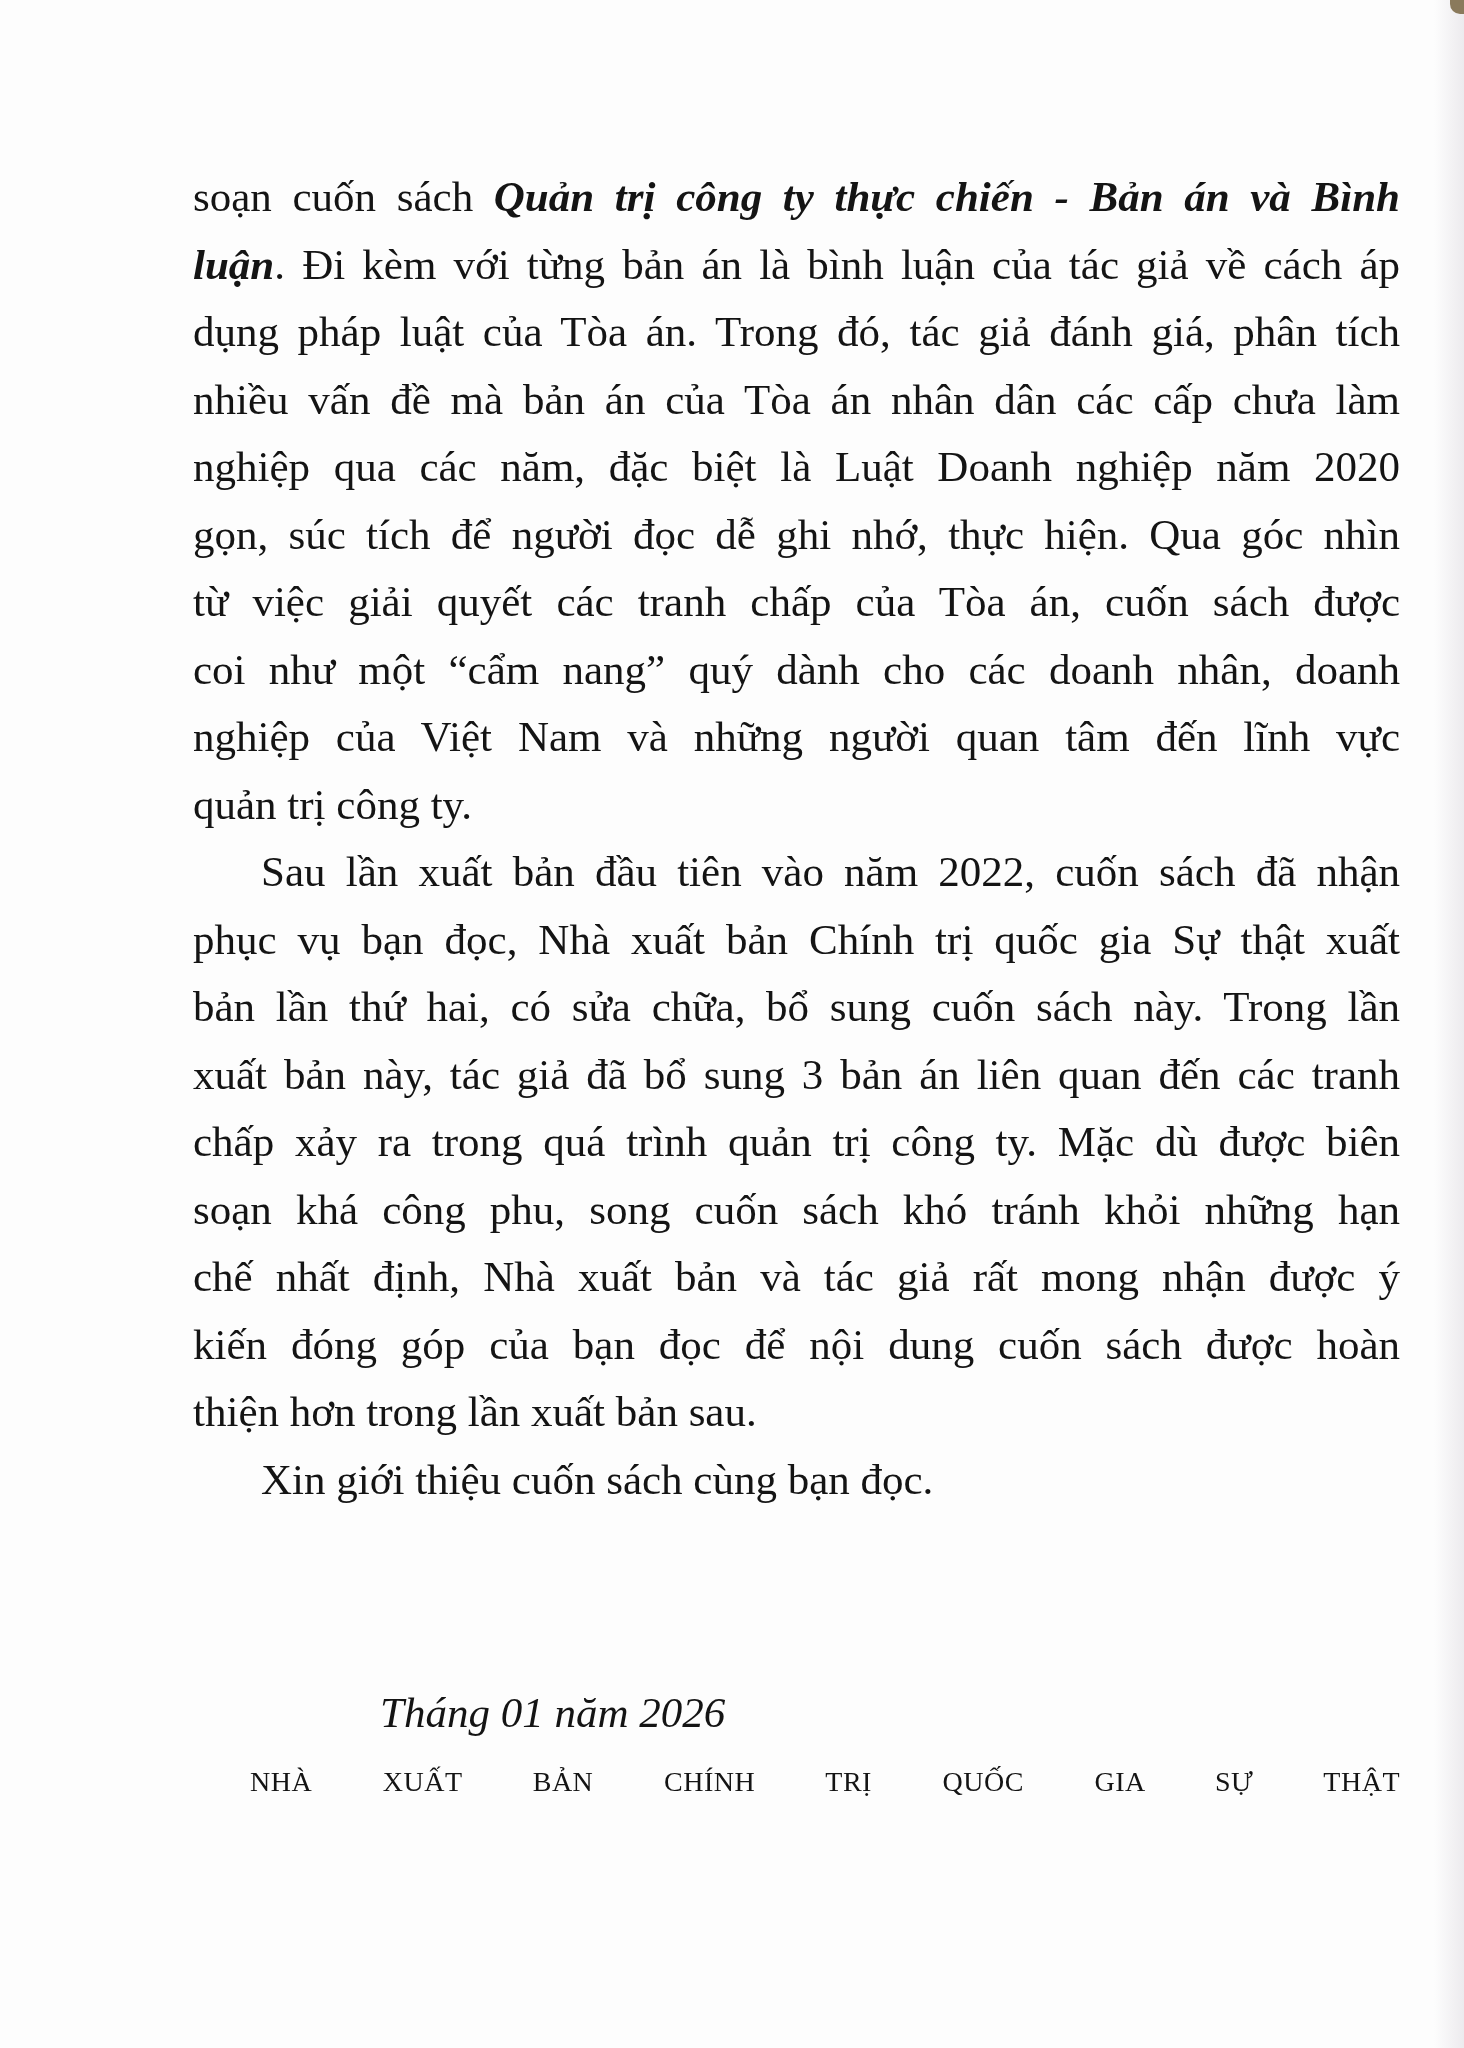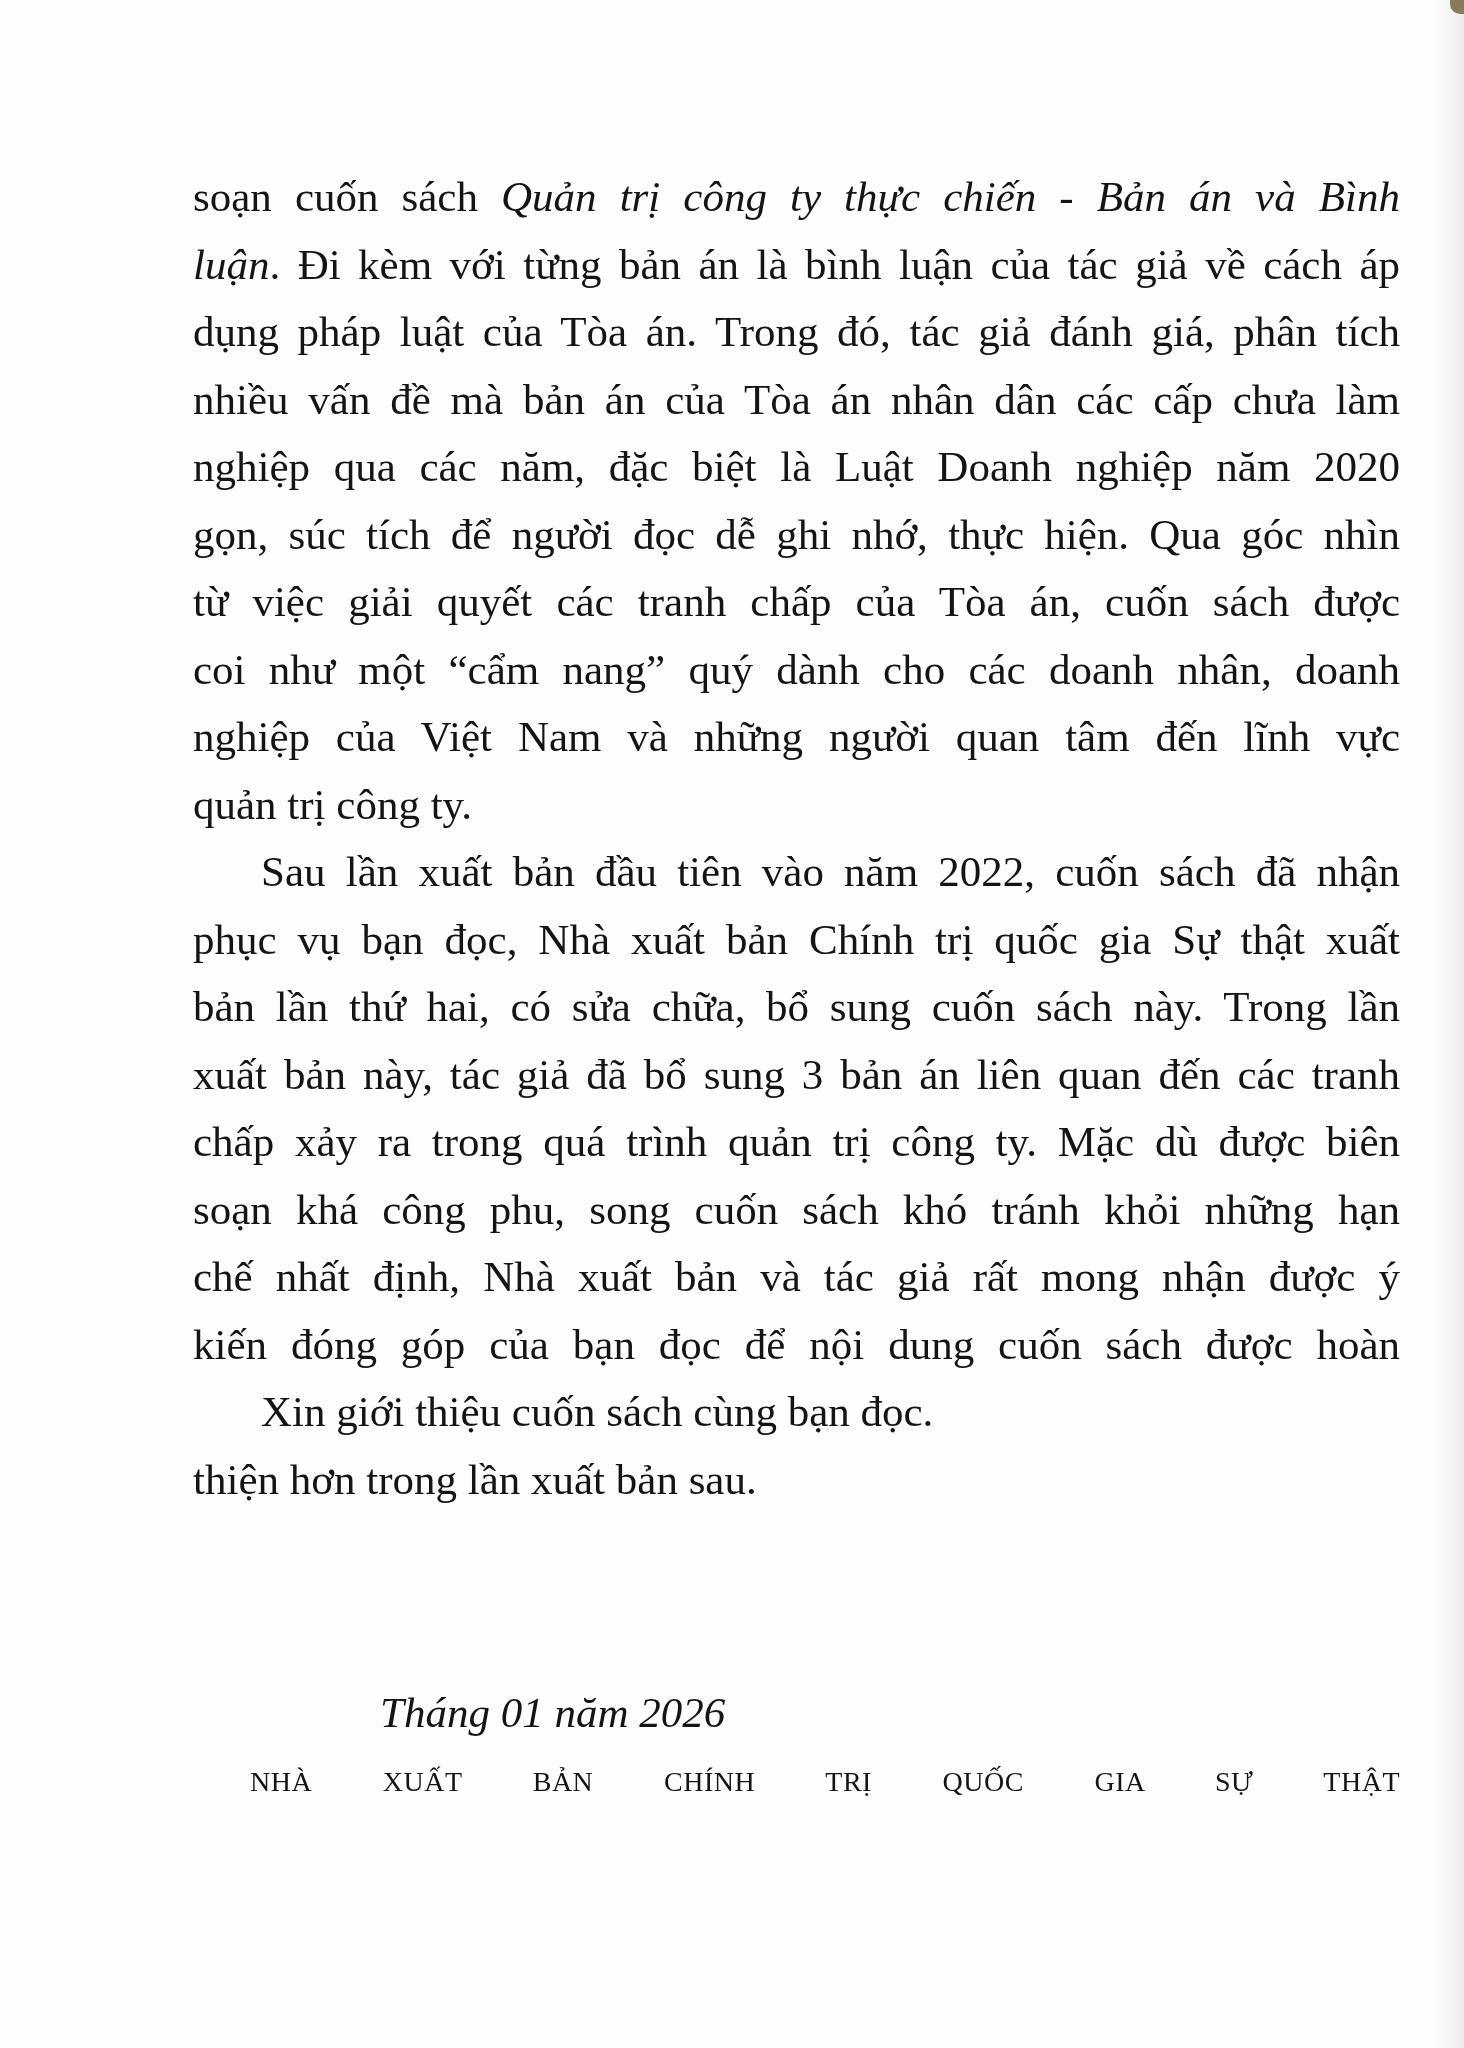--- a/index.html
+++ b/index.html
@@ -22,21 +22,21 @@
       position: absolute; left: 193px; width: 1207px; top: 163px;
       font-size: 43px; line-height: 67.5px;
     }
     .line {
       display: block; white-space: nowrap;
       text-align: justify; text-align-last: justify;
       height: 67.5px;
     }
     .line.last { text-align-last: left; }
     .indent { padding-left: 68px; }
-    .italic-bold { font-style: italic; font-weight: normal; }
+    .italic-bold { font-style: italic; font-weight: bold; }
     .date-line {
       position: absolute; left: 380px; top: 1683px;
       font-size: 43px; font-style: italic; line-height: 60px;
     }
     .publisher-line {
       position: absolute; left: 250px; width: 1150px; top: 1752px;
       font-size: 28px; line-height: 60px; white-space: nowrap;
       text-align: justify; text-align-last: justify; letter-spacing: 0.5px;
     }
   </style>
@@ -59,19 +59,19 @@
   <span class="line last">quản trị công ty.</span>
 
   <span class="line indent">Sau lần xuất bản đầu tiên vào năm 2022, cuốn sách đã nhận</span>
   <span class="line">phục vụ bạn đọc, Nhà xuất bản Chính trị quốc gia Sự thật xuất</span>
   <span class="line">bản lần thứ hai, có sửa chữa, bổ sung cuốn sách này. Trong lần</span>
   <span class="line">xuất bản này, tác giả đã bổ sung 3 bản án liên quan đến các tranh</span>
   <span class="line">chấp xảy ra trong quá trình quản trị công ty. Mặc dù được biên</span>
   <span class="line">soạn khá công phu, song cuốn sách khó tránh khỏi những hạn</span>
   <span class="line">chế nhất định, Nhà xuất bản và tác giả rất mong nhận được ý</span>
   <span class="line">kiến đóng góp của bạn đọc để nội dung cuốn sách được hoàn</span>
+  <span class="line last">thiện hơn trong lần xuất bản sau.</span>
+
   <span class="line last indent">Xin giới thiệu cuốn sách cùng bạn đọc.</span>
-
-  <span class="line last">thiện hơn trong lần xuất bản sau.</span>
 </div>
 
 <div class="date-line">Tháng 01 năm 2026</div>
 <div class="publisher-line">NHÀ XUẤT BẢN CHÍNH TRỊ QUỐC GIA SỰ THẬT</div>
 
 </body></html>

